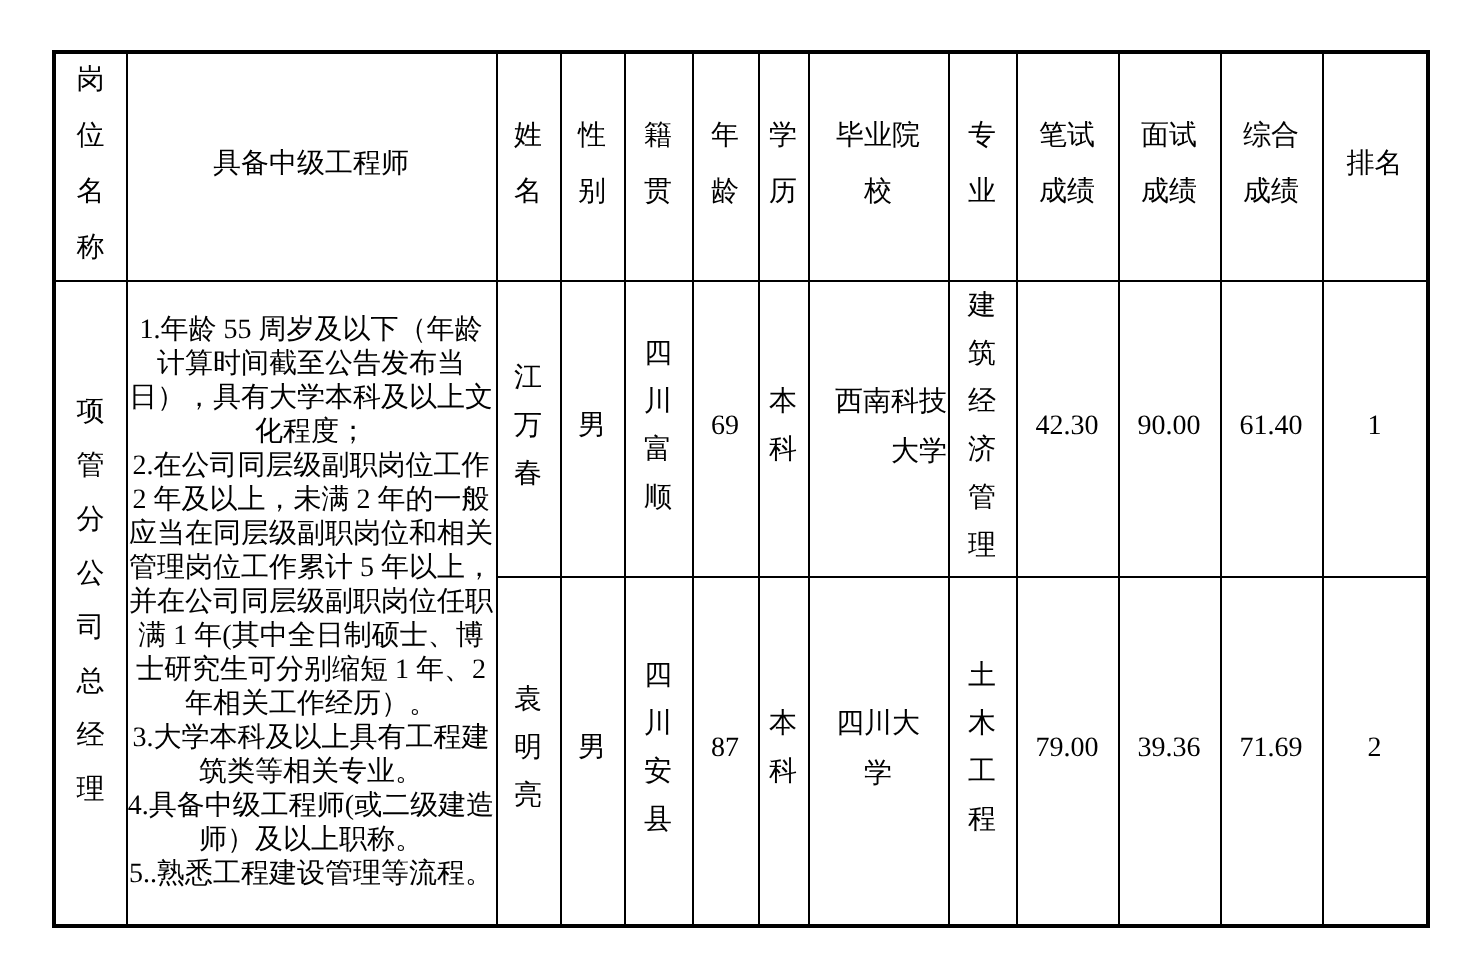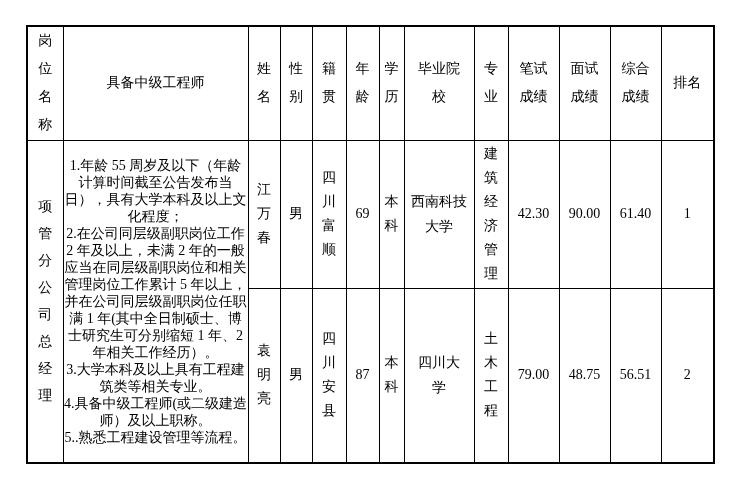--- a/index.html
+++ b/index.html
@@ -125,21 +125,21 @@
 万
 春</td>
       <td class="v cell-v">男</td>
       <td class="v cell-v">四
 川
 富
 顺</td>
       <td class="num-cell">69</td>
       <td class="v cell-v">本
 科</td>
-      <td class="v" style="line-height:25px;">西南科技
+      <td class="v" style="line-height:25px;text-align:right;">西南科技
 大学</td>
       <td class="v cell-v">建
 筑
 经
 济
 管
 理</td>
       <td class="num-cell">42.30</td>
       <td class="num-cell">90.00</td>
       <td class="num-cell">61.40</td>
@@ -158,19 +158,19 @@
       <td class="num-cell">87</td>
       <td class="v cell-v">本
 科</td>
       <td class="v" style="line-height:25px;">四川大
 学</td>
       <td class="v cell-v">土
 木
 工
 程</td>
       <td class="num-cell">79.00</td>
-      <td class="num-cell">48.75</td>
-      <td class="num-cell">56.51</td>
+      <td class="num-cell">39.36</td>
+      <td class="num-cell">71.69</td>
       <td class="num-cell">2</td>
     </tr>
   </tbody>
     </table>
 </div>
 
 </body></html>

